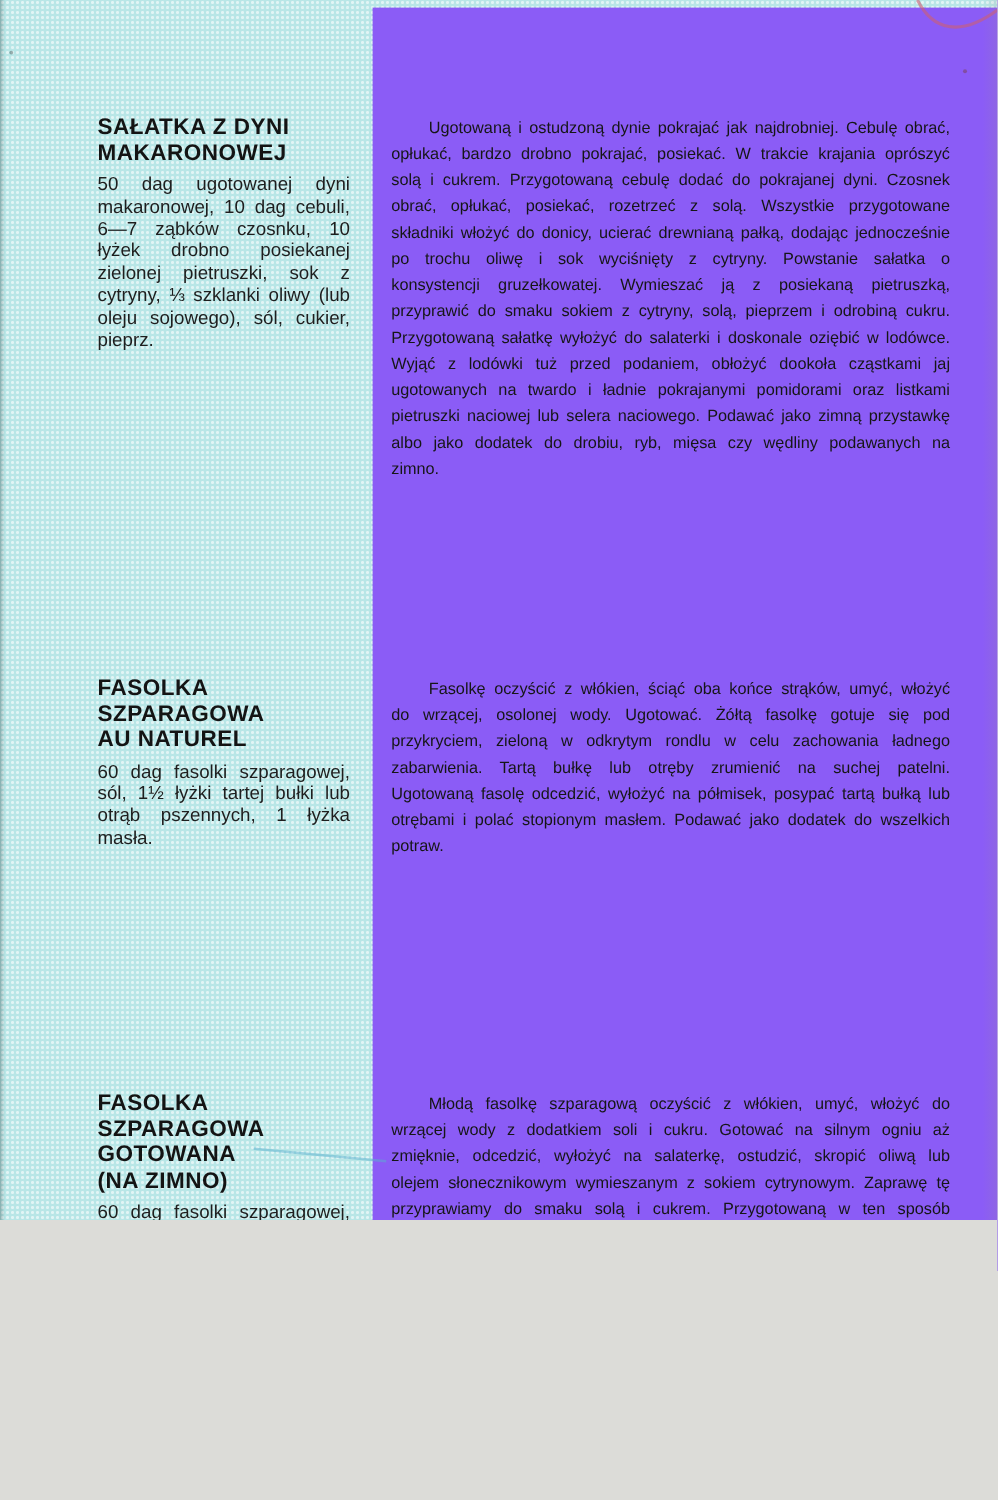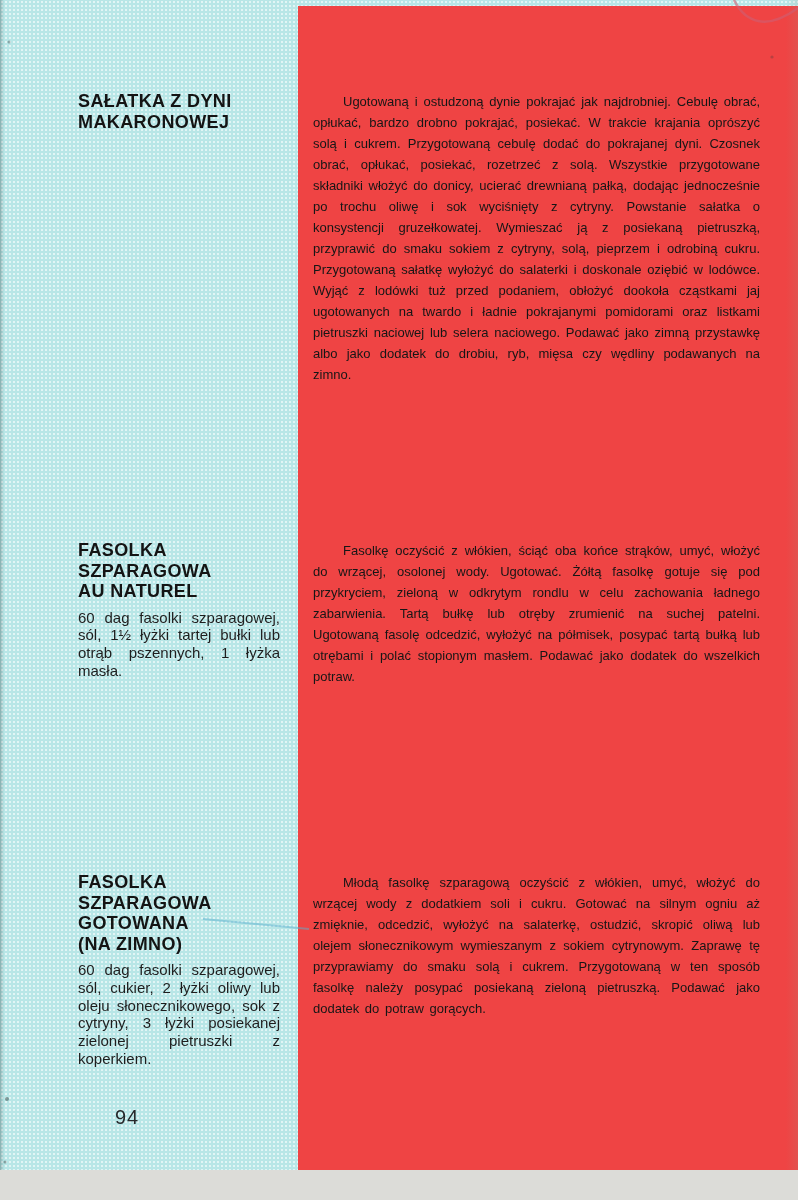--- a/index.html
+++ b/index.html
@@ -3,23 +3,23 @@
 <meta charset="utf-8">
 <style>
   html, body {
     margin: 0;
     padding: 0;
     background: #dcdcd8;
   }
   .page {
     position: relative;
     width: 798px;
-    height: 1170px;
+    height: 976px;
     margin: 0 auto;
-    background: #ef4444;
+    background: #8b5cf6;
     overflow: hidden;
     font-family: "Liberation Sans", sans-serif;
     color: var(--text, #1c1c1c);
   }
   
   .sidebar-bg {
     position: absolute;
     left: 0; top: 0;
     width: 298px;
     height: 1200px;
@@ -130,20 +130,21 @@
 
   <div class="sidebar-bg"></div>
   <div class="top-strip"></div>
   <div class="left-edge"></div>
   <div class="right-edge"></div>
 
   <section class="recipe-row" style="top: 91px;">
     <aside class="side-col">
       <h2 class="recipe-title">SAŁATKA Z DYNI
 MAKARONOWEJ</h2>
+      <p class="recipe-ingredients">50 dag ugotowanej dyni makaronowej, 10 dag cebuli, 6—7 ząbków czosnku, 10 łyżek drobno posiekanej zielonej pietruszki, sok z cytryny, ⅓ szklanki oliwy (lub oleju sojowego), sól, cukier, pieprz.</p>
     </aside>
     <div class="main-col">
       <p>Ugotowaną i ostudzoną dynie pokrajać jak najdrobniej. Cebulę obrać, opłukać, bardzo drobno pokrajać, posiekać. W trakcie krajania oprószyć solą i cukrem. Przygotowaną cebulę dodać do pokrajanej dyni. Czosnek obrać, opłukać, posiekać, rozetrzeć z solą. Wszystkie przygotowane składniki włożyć do donicy, ucierać drewnianą pałką, dodając jednocześnie po trochu oliwę i sok wyciśnięty z cytryny. Powstanie sałatka o konsystencji gruzełkowatej. Wymieszać ją z posiekaną pietruszką, przyprawić do smaku sokiem z cytryny, solą, pieprzem i odrobiną cukru. Przygotowaną sałatkę wyłożyć do salaterki i doskonale oziębić w lodówce. Wyjąć z lodówki tuż przed podaniem, obłożyć dookoła cząstkami jaj ugotowanych na twardo i ładnie pokrajanymi pomidorami oraz listkami pietruszki naciowej lub selera naciowego. Podawać jako zimną przystawkę albo jako dodatek do drobiu, ryb, mięsa czy wędliny podawanych na zimno.</p>
     </div>
   </section>
 
   <section class="recipe-row" style="top: 540px;">
     <aside class="side-col">
       <h2 class="recipe-title">FASOLKA
 SZPARAGOWA

